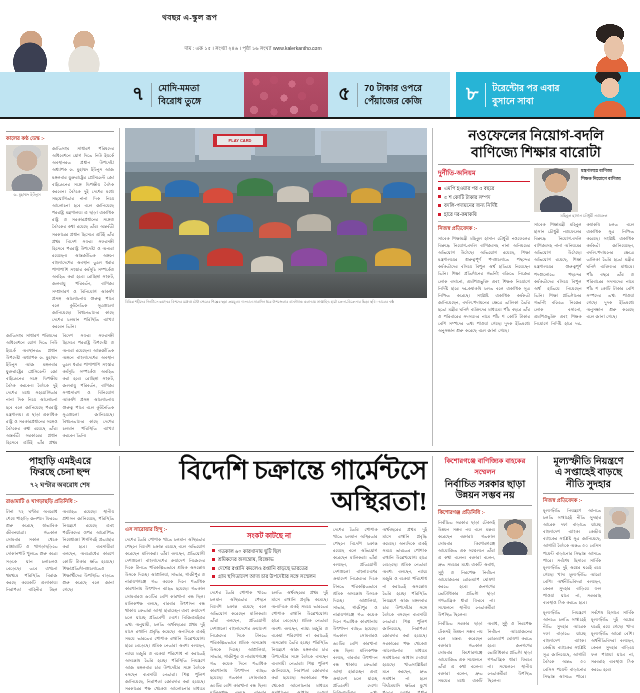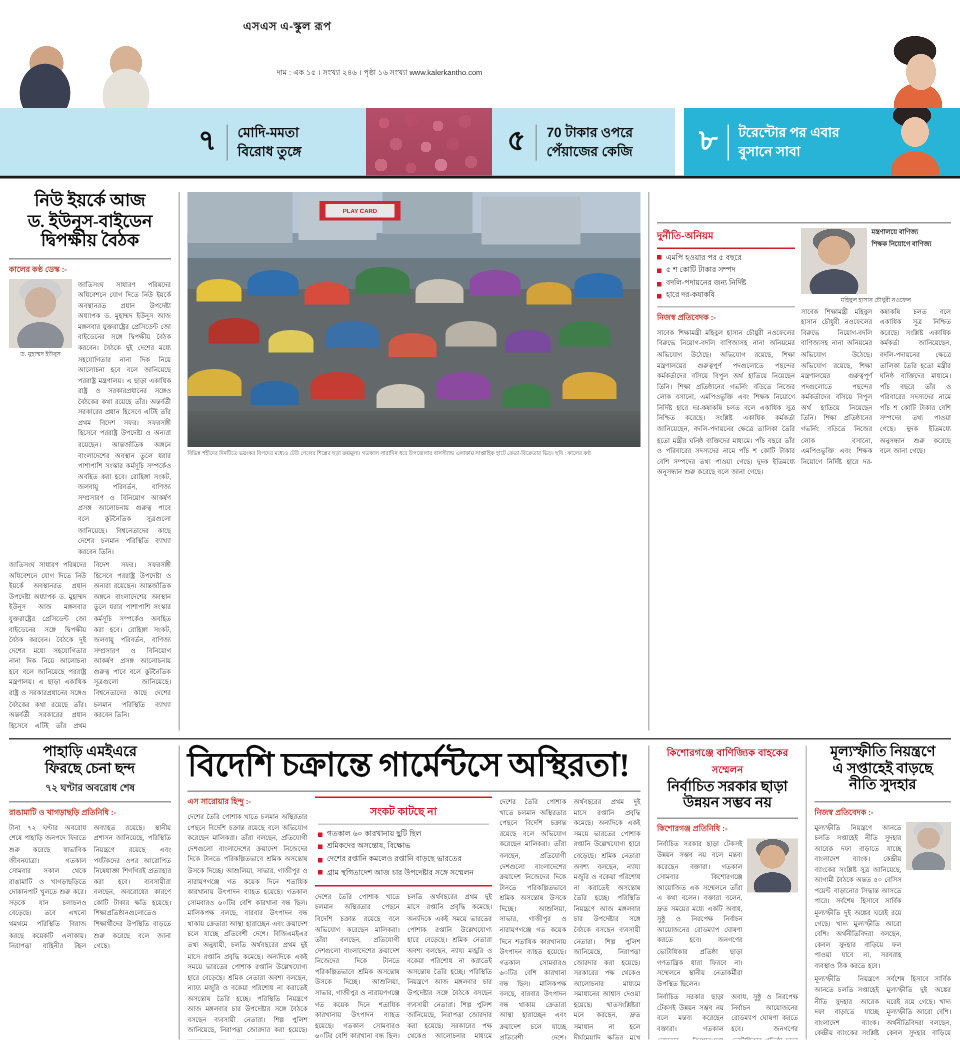--- a/index.html
+++ b/index.html
@@ -100,21 +100,21 @@
   .row { display:flex; }
   .vdiv { width:1px; background:#b9b9b9; margin:0 5px; flex:none; }
 
   .col { position:relative; }
   .c-left { width:108px; flex:none; }
   .c-mid  { flex:1; }
   .c-right{ width:196px; flex:none; }
 
   
   h1.hl { font-family:"Liberation Serif", serif; font-weight:700; color:#0d0d0d; line-height:1.18; }
-  .hl-xl { font-size:22px; text-align:left; letter-spacing:-.3px; }
+  .hl-xl { font-size:26px; text-align:right; letter-spacing:-.3px; }
   .hl-lg { font-size:14px; text-align:center; }
   .hl-md { font-size:11.5px; text-align:center; }
   .hl-sm { font-size:9.5px; text-align:center; }
   .kicker-red { color:#d3192b; font-size:6.5px; font-weight:700; text-align:center; letter-spacing:.1px; }
   .subline { font-size:6.5px; color:#2b2b2b; text-align:center; font-weight:700; }
   .byline { font-size:5.2px; color:#c0392b; font-weight:700; }
   .byline-dark { font-size:5.2px; color:#333; font-weight:700; }
 
   
   .ptext { font-size:4.4px; line-height:1.62; color:#2f2f2f; text-align:justify; hyphens:auto; word-spacing:.4px; }
@@ -155,21 +155,21 @@
   .bl-tx { font-size:5px; line-height:1.4; color:#1f1f1f; }
 </style>
 </head>
 <body>
 
 <div class="page">
 
   <div class="masthead">
     <div class="mh-photo-left"></div>
     <div class="mh-photo-right"></div>
-    <div class="mh-tagline">এসএস এ-স্কুল রূপ</div>
+    <div class="mh-tagline">থবছর এ-স্কুল রূপ</div>
   </div>
 
   <div class="teaser-strip">
     <div style="width:122px;flex:none;background:#bfe4f2;"></div>
     <div class="tz tz-blue" style="flex:1;">
       <span class="tz-num">৭</span>
       <span class="tz-div"></span>
       <span class="tz-txt">
         <span>মোদি-মমতা</span><br>
         <span>বিরোধ তুঙ্গে</span>
@@ -198,25 +198,20 @@
 
   <div style="height:2px;background:#1a1a1a;"></div>
   <div class="strip-url">দাম : এক ১৫ । সংখ্যা ২৪৬ । পৃষ্ঠা ১৬ সংখ্যা    www.kalerkantho.com</div>
   <div style="height:9px;"></div>
 
   <div class="body-wrap">
 
     <div class="row">
 
       <div class="col c-left">
-        <h1 class="hl hl-md">
-          <span>নিউ ইয়র্কে আজ</span><br>
-          <span>ড. ইউনূস-বাইডেন</span><br>
-          <span>দ্বিপক্ষীয় বৈঠক</span>
-        </h1>
         <div class="rule-thin" style="margin:3px 0;"></div>
         <div class="byline">কালের কণ্ঠ ডেস্ক :-</div>
         <div style="display:flex;gap:4px;margin-top:2px;">
           <div style="width:42px;flex:none;">
             <div class="portrait grey" style="width:42px;height:46px;"></div>
             <div class="cap">ড. মুহাম্মদ ইউনূস</div>
           </div>
           <div class="ptext" style="flex:1;">জাতিসংঘ সাধারণ পরিষদের অধিবেশনে যোগ দিতে নিউ ইয়র্কে অবস্থানরত প্রধান উপদেষ্টা অধ্যাপক ড. মুহাম্মদ ইউনূস আজ মঙ্গলবার যুক্তরাষ্ট্রের প্রেসিডেন্ট জো বাইডেনের সঙ্গে দ্বিপক্ষীয় বৈঠক করবেন। বৈঠকে দুই দেশের মধ্যে সহযোগিতার নানা দিক নিয়ে আলোচনা হবে বলে জানিয়েছে পররাষ্ট্র মন্ত্রণালয়। এ ছাড়া একাধিক রাষ্ট্র ও সরকারপ্রধানের সঙ্গেও বৈঠকের কথা রয়েছে তাঁর। অন্তর্বর্তী সরকারের প্রধান হিসেবে এটিই তাঁর প্রথম বিদেশ সফর। সফরসঙ্গী হিসেবে পররাষ্ট্র উপদেষ্টা ও অন্যরা রয়েছেন। আন্তর্জাতিক অঙ্গনে বাংলাদেশের অবস্থান তুলে ধরার পাশাপাশি সংস্কার কর্মসূচি সম্পর্কেও অবহিত করা হবে। রোহিঙ্গা সংকট, জলবায়ু পরিবর্তন, বাণিজ্য সম্প্রসারণ ও বিনিয়োগ আকর্ষণ প্রসঙ্গ আলোচনায় গুরুত্ব পাবে বলে কূটনৈতিক সূত্রগুলো জানিয়েছে। বিশ্বনেতাদের কাছে দেশের চলমান পরিস্থিতি ব্যাখ্যা করবেন তিনি।</div>
         </div>
         <div class="ptext cols2" style="margin-top:2px;">জাতিসংঘ সাধারণ পরিষদের অধিবেশনে যোগ দিতে নিউ ইয়র্কে অবস্থানরত প্রধান উপদেষ্টা অধ্যাপক ড. মুহাম্মদ ইউনূস আজ মঙ্গলবার যুক্তরাষ্ট্রের প্রেসিডেন্ট জো বাইডেনের সঙ্গে দ্বিপক্ষীয় বৈঠক করবেন। বৈঠকে দুই দেশের মধ্যে সহযোগিতার নানা দিক নিয়ে আলোচনা হবে বলে জানিয়েছে পররাষ্ট্র মন্ত্রণালয়। এ ছাড়া একাধিক রাষ্ট্র ও সরকারপ্রধানের সঙ্গেও বৈঠকের কথা রয়েছে তাঁর। অন্তর্বর্তী সরকারের প্রধান হিসেবে এটিই তাঁর প্রথম বিদেশ সফর। সফরসঙ্গী হিসেবে পররাষ্ট্র উপদেষ্টা ও অন্যরা রয়েছেন। আন্তর্জাতিক অঙ্গনে বাংলাদেশের অবস্থান তুলে ধরার পাশাপাশি সংস্কার কর্মসূচি সম্পর্কেও অবহিত করা হবে। রোহিঙ্গা সংকট, জলবায়ু পরিবর্তন, বাণিজ্য সম্প্রসারণ ও বিনিয়োগ আকর্ষণ প্রসঙ্গ আলোচনায় গুরুত্ব পাবে বলে কূটনৈতিক সূত্রগুলো জানিয়েছে। বিশ্বনেতাদের কাছে দেশের চলমান পরিস্থিতি ব্যাখ্যা করবেন তিনি।</div>
@@ -256,21 +251,22 @@
           <div class="umb" style="left:250px;top:120px;width:36px;height:18px;background:#d9a83d;"></div>
           <div style="position:absolute;left:0;bottom:0;width:100%;height:24px;background:linear-gradient(rgba(60,60,60,.15),rgba(40,40,40,.45));"></div>
         </div>
         <div class="cap" style="text-align:justify;font-size:3.6px;margin-top:2px;">বিভিন্ন শহীদের দিনটিতে ভয়ংকর বিপদের মধ্যেও টেউ পেলের শিল্পের ছড়া ক্রয়মূল্য। গতকাল সারাদিন ধরে উপজেলার বাসস্ট্যান্ড এলাকায় সাপ্তাহিক হাটে ক্রেতা-বিক্রেতার ভিড়।    ছবি : কালের কণ্ঠ</div>
       </div>
 
       <div class="vdiv"></div>
 
       <div class="col c-right">
         <h1 class="hl hl-lg">
-          <br>
+          <span>নওফেলের নিয়োগ-বদলি</span><br>
+          <span>বাণিজ্যে শিক্ষার বারোটা</span>
         </h1>
         <div class="rule-thin" style="margin:3px 0;"></div>
         <div style="display:flex;gap:4px;">
           <div style="width:92px;flex:none;">
             <div class="kicker-red" style="text-align:left;">দুর্নীতি-অনিয়ম</div>
             <div style="height:1px;background:#d3192b;margin:2px 0 3px;"></div>
             <div class="bl-item">
               <span class="bl-sq"></span>
               <span class="bl-tx">এমপি হওয়ার পর ৫ বছরে</span>
             </div>

